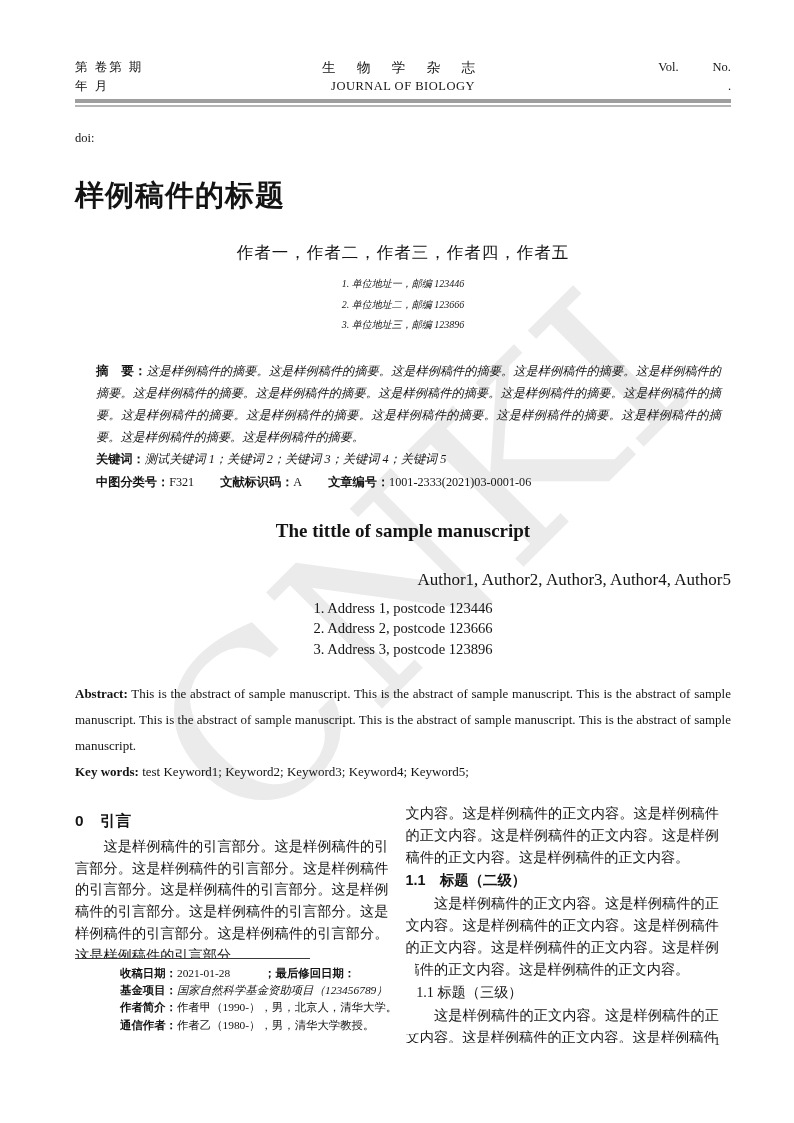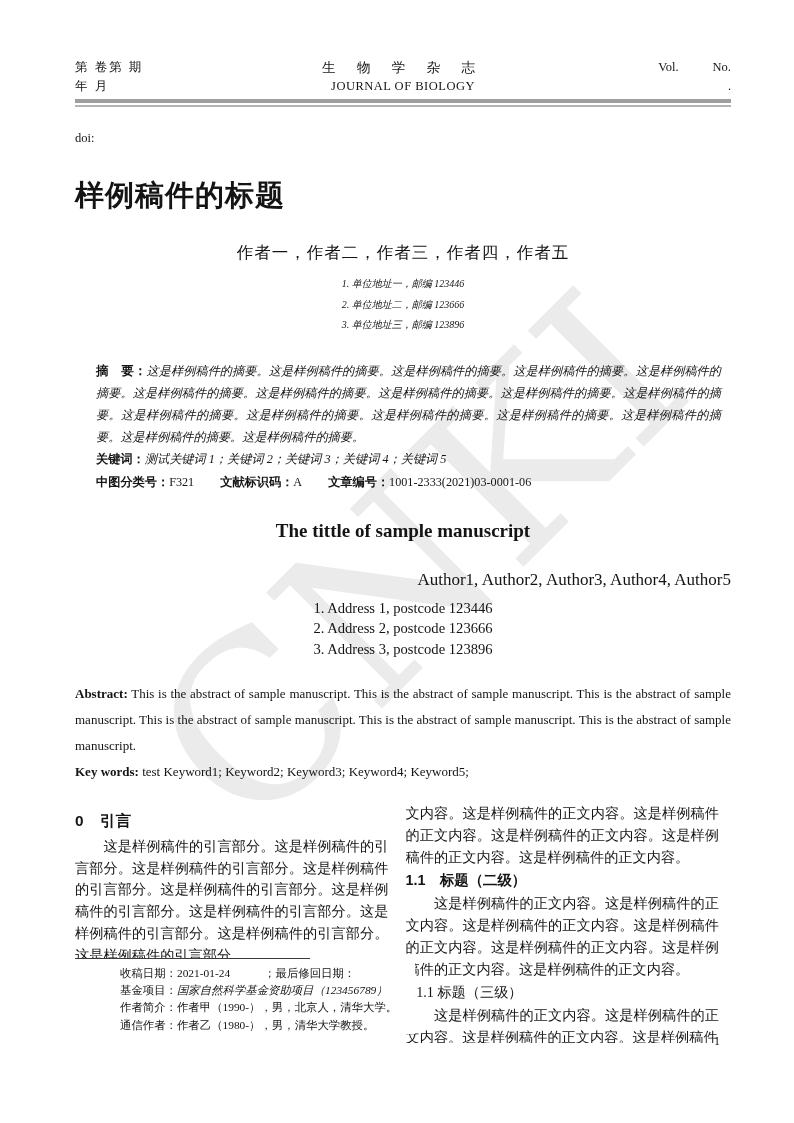--- a/index.html
+++ b/index.html
@@ -57,21 +57,21 @@
   .col h1{font-size:15.4px;margin:7px 0 4px 0;font-family:"Liberation Sans",sans-serif;
     font-weight:bold;letter-spacing:.5px;}
   .col h2{font-size:14.4px;margin:2px 0 1px 0;font-family:"Liberation Sans",sans-serif;
     font-weight:bold;}
   .col h3{font-size:14.2px;margin:2px 0 1px 0;font-weight:normal;}
   
   .footnote{position:absolute;left:75px;top:958px;width:340px;z-index:2;
     font-size:11.4px;line-height:17.2px;background:#fff;}
   .footnote .rule{width:235px;border-top:1.5px solid #3a3a3a;margin-bottom:6px;}
   .footnote .row{padding-left:21px;}
-  .footnote .lbl{font-family:"Liberation Sans",sans-serif;font-weight:normal;padding-left:24px;}
+  .footnote .lbl{font-family:"Liberation Sans",sans-serif;font-weight:bold;padding-left:24px;}
   .footnote .sp{display:inline-block;width:10px;}
   .pageno{position:absolute;left:700px;top:1034px;width:20px;text-align:right;
     font-size:12px;z-index:2;}
 </style>
 </head>
 <body>
 
 <div class="page">
 
   <div class="watermark">CNKI</div>
@@ -143,21 +143,21 @@
         <h3>1.1.1 标题（三级）</h3>
         <p>这是样例稿件的正文内容。这是样例稿件的正文内容。这是样例稿件的正文内容。这是样例稿件</p>
       </div>
     </div>
 
   </div>
 
   <div class="footnote">
     <div class="rule"></div>
     <div class="row">
-      <span class="lbl">收稿日期：</span><span>2021-01-24</span><span class="sp"></span><span class="lbl">；最后修回日期：</span>
+      <span class="lbl">收稿日期：</span><span>2021-01-28</span><span class="sp"></span><span class="lbl">；最后修回日期：</span>
     </div>
     <div class="row">
       <span class="lbl">基金项目：</span><span class="kai">国家自然科学基金资助项目（123456789）</span>
     </div>
     <div class="row">
       <span class="lbl">作者简介：</span><span>作者甲（1990-），男，北京人，清华大学。</span>
     </div>
     <div class="row">
       <span class="lbl">通信作者：</span><span>作者乙（1980-），男，清华大学教授。</span>
     </div>

